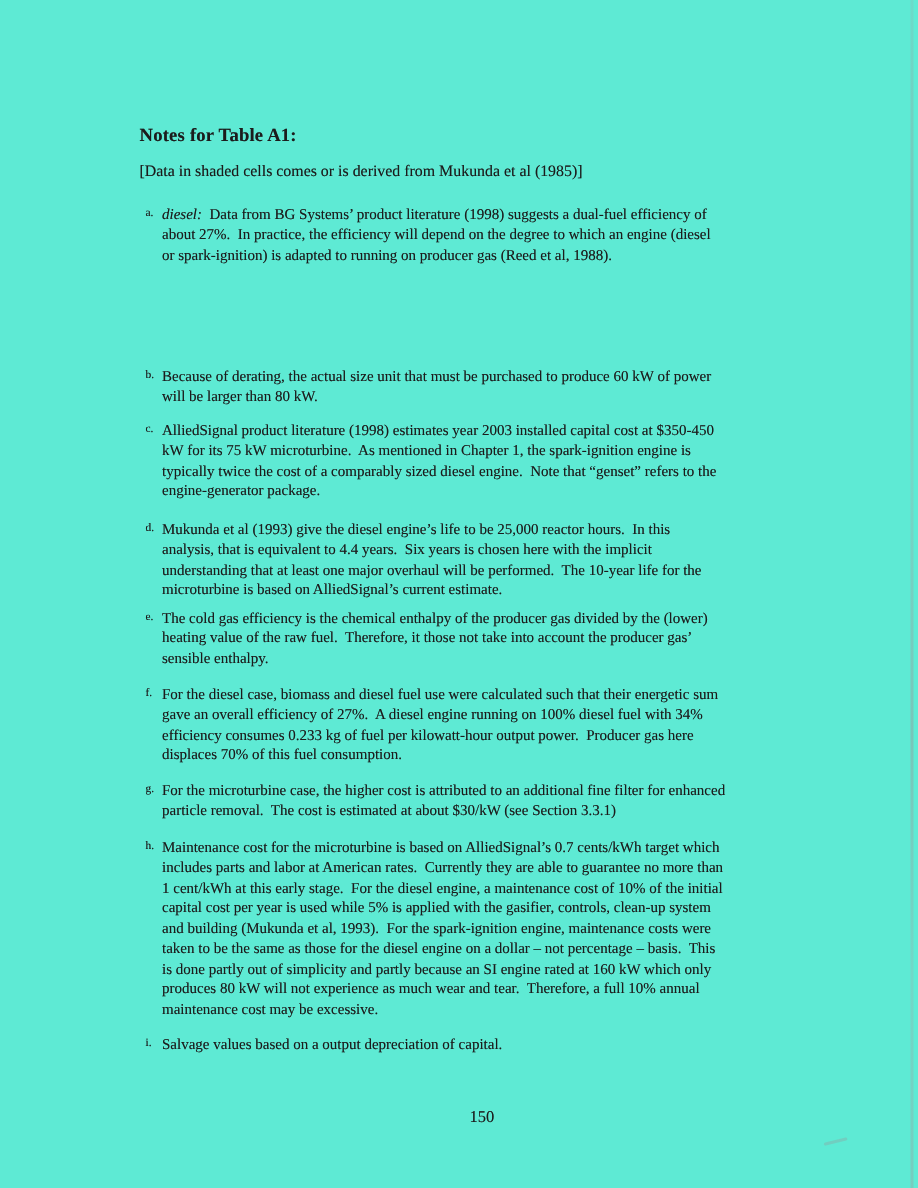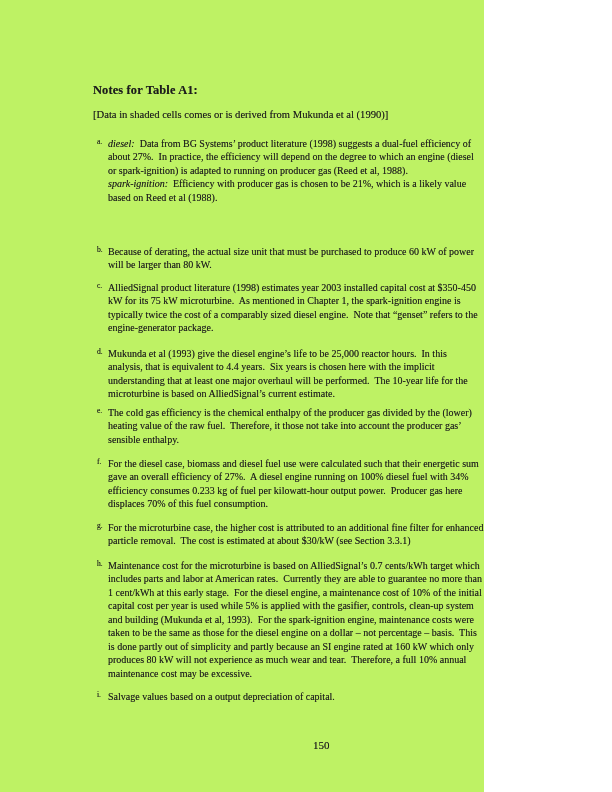--- a/index.html
+++ b/index.html
@@ -2,23 +2,23 @@
 <html><head>
 <meta charset="utf-8">
 <style>
   html, body {
     margin: 0;
     padding: 0;
     background: #ffffff;
   }
   .page {
     position: relative;
-    width: 484px;
+    width: 612px;
     height: 792px;
-    background: #bef264;
+    background: #5eead4;
     overflow: hidden;
     font-family: "Liberation Serif", serif;
     color: #1c1c1c;
   }
   .txt {
     text-shadow: 0 0 0.35px rgba(35, 35, 35, 0.55);
   }
   .heading {
     position: absolute;
     left: 93px;
@@ -86,28 +86,27 @@
     border-radius: 1px;
   }
 </style>
 </head>
 <body>
 
 <div class="page">
 
   <div class="heading txt">Notes for Table A1:</div>
 
-  <div class="source-line txt">[Data in shaded cells comes or is derived from Mukunda et al (1990)]</div>
+  <div class="source-line txt">[Data in shaded cells comes or is derived from Mukunda et al (1985)]</div>
 
   <div class="note" style="top:137px">
     <span class="note-label txt">a.</span>
     <div class="note-body txt"><div><span class="term">diesel:</span><span>  Data from BG Systems’ product literature (1998) suggests a dual-fuel efficiency of
 about 27%.  In practice, the efficiency will depend on the degree to which an engine (diesel
-or spark-ignition) is adapted to running on producer gas (Reed et al, 1988).</span></div><div><span class="term">spark-ignition:</span><span>  Efficiency with producer gas is chosen to be 21%, which is a likely value
-based on Reed et al (1988).</span></div></div>
+or spark-ignition) is adapted to running on producer gas (Reed et al, 1988).</span></div></div>
   </div>
 
   <div class="note" style="top:245px">
     <span class="note-label txt">b.</span>
     <div class="note-body txt"><div>Because of derating, the actual size unit that must be purchased to produce 60 kW of power
 will be larger than 80 kW.</div></div>
   </div>
 
   <div class="note" style="top:281px">
     <span class="note-label txt">c.</span>

